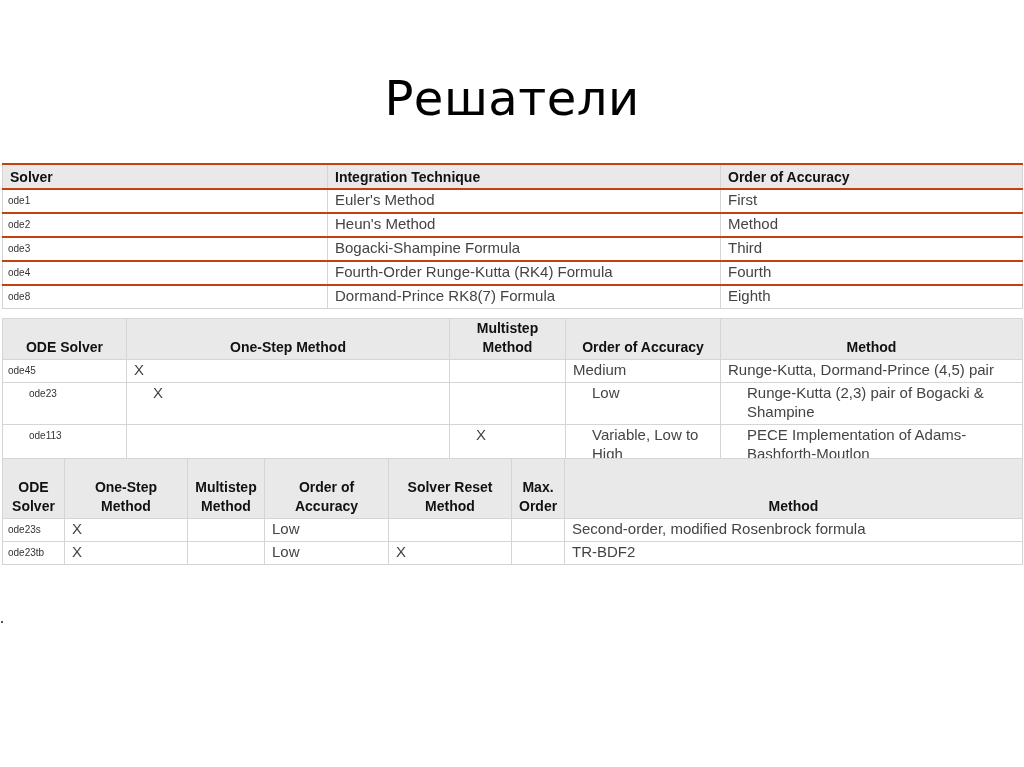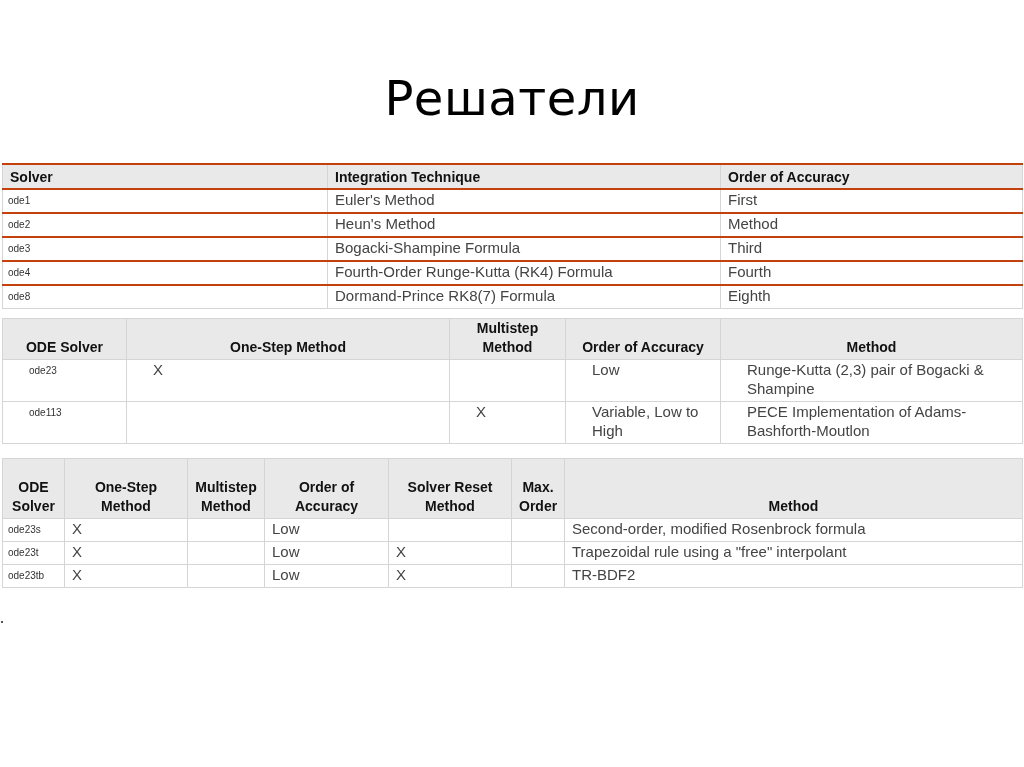--- a/index.html
+++ b/index.html
@@ -93,20 +93,27 @@
       <col style="width:302px">
     </colgroup>
   <tbody>
       <tr>
     <th>ODE Solver</th>
     <th>One-Step Method</th>
     <th>Multistep Method</th>
     <th>Order of Accuracy</th>
     <th>Method</th>
   </tr>
+  <tr>
+    <td class="solver">ode45</td>
+    <td class="xmark">X</td>
+    <td class="xmark"></td>
+    <td>Medium</td>
+    <td>Runge-Kutta, Dormand-Prince (4,5) pair</td>
+  </tr>
   <tr class="tall">
     <td class="solver">ode23</td>
     <td class="xmark">X</td>
     <td class="xmark"></td>
     <td>Low</td>
     <td>Runge-Kutta (2,3) pair of Bogacki &amp; Shampine</td>
   </tr>
   <tr class="tall">
     <td class="solver">ode113</td>
     <td class="xmark"></td>
@@ -140,29 +147,20 @@
   <tr>
     <td class="solver">ode23s</td>
     <td class="xmark">X</td>
     <td class="xmark"></td>
     <td>Low</td>
     <td class="xmark"></td>
     <td class="xmark"></td>
     <td>Second-order, modified Rosenbrock formula</td>
   </tr>
   <tr>
-    <td class="solver">ode23t</td>
-    <td class="xmark">X</td>
-    <td class="xmark"></td>
-    <td>Low</td>
-    <td class="xmark">X</td>
-    <td class="xmark"></td>
-    <td>Trapezoidal rule using a "free" interpolant</td>
-  </tr>
-  <tr>
     <td class="solver">ode23tb</td>
     <td class="xmark">X</td>
     <td class="xmark"></td>
     <td>Low</td>
     <td class="xmark">X</td>
     <td class="xmark"></td>
     <td>TR-BDF2</td>
   </tr>
 </tbody>
   </table>

